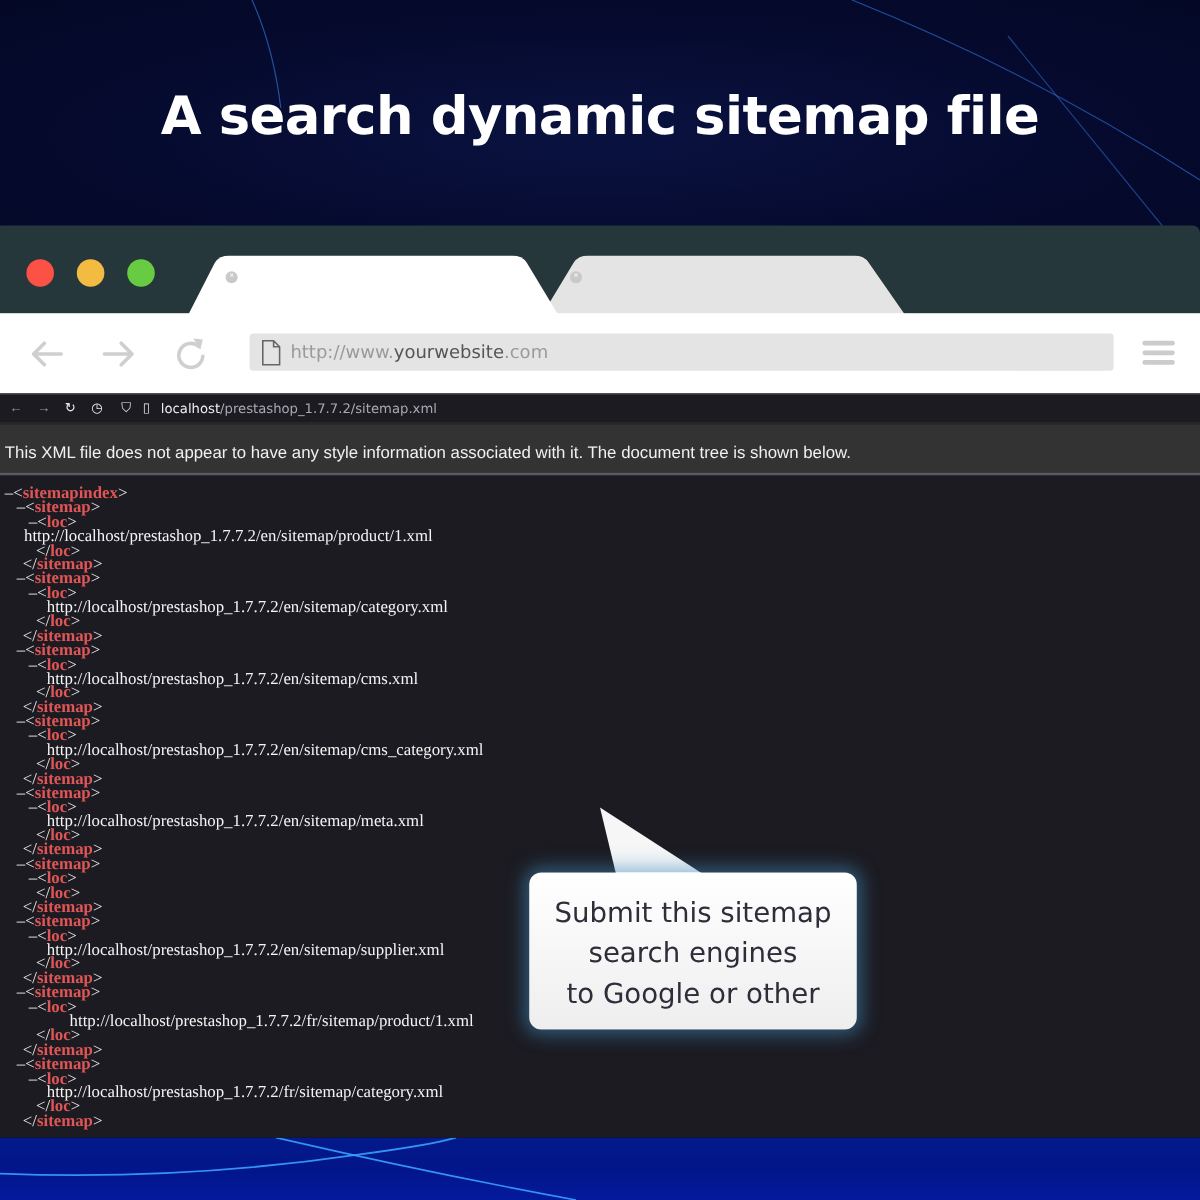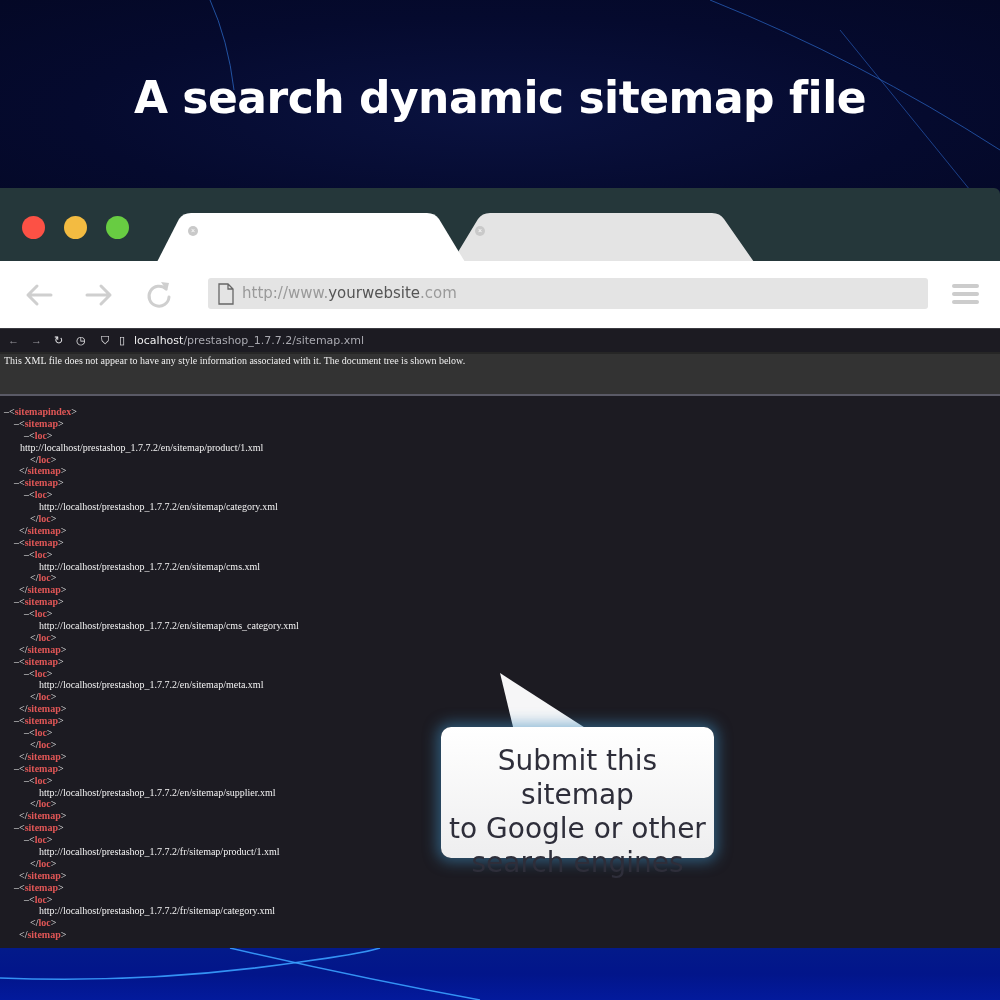--- a/index.html
+++ b/index.html
@@ -76,45 +76,45 @@
   .inner-addr {
     position: absolute; left: 134px; top: 5px; font-size: 11px; color: #a9a9b0;
     font-family: "DejaVu Sans", sans-serif;
   }
   .inner-addr .host { color: #eeeeee; }
   .inner-info {
     position: absolute; left: 0; top: 24px; width: 1000px; height: 44px;
     background: #333333; border-top: 2px solid #262626; border-bottom: 2px solid #5a5a66;
   }
   .inner-info span {
-    position: absolute; left: 4px; top: 1px; color: #f0f0f0;
-    font-family: Liberation Serif, serif; font-size: 10px;
+    position: absolute; left: 4px; top: 15px; color: #f0f0f0;
+    font-family: Liberation Sans, sans-serif; font-size: 14px;
   }
 
   .xml-tree {
     position: absolute; left: 0; top: 78px; width: 1000px;
-    font-family: "Liberation Serif", serif; font-size: 10px; color: #f2f2f2;
+    font-family: "Liberation Serif", serif; font-size: 14px; color: #f2f2f2;
   }
   .xml-line { height: 11.9px; line-height: 11.9px; white-space: nowrap; }
   .tag { color: #e8e8e8; }
   .tname { color: #e05656; font-weight: bold; }
   .url-val { color: #f4f4f4; }
 
   
   .callout {
     position: absolute; left: 441px; top: 727px; width: 273px; height: 131px;
     background: linear-gradient(180deg, #ffffff 0%, #eeeeef 100%);
     border-radius: 10px;
     box-shadow: 0 0 14px 4px rgba(62,140,190,0.55);
     text-align: center;
   }
   .callout-tail { position: absolute; left: 498px; top: 671px; }
   .callout-text {
     position: absolute; left: 0; top: 17px; width: 273px;
-    font-family: "DejaVu Sans", sans-serif; font-size: 28px; line-height: 34px; color: #2e2e3a;
+    font-family: "DejaVu Sans", sans-serif; font-size: 23px; line-height: 34px; color: #2e2e3a;
   }
 </style>
 </head>
 <body>
 
 <div class="bg-top">
   <svg class="bg-lines" width="1000" height="190">
     <path d="M210 0 Q228 40 234 90" stroke="#2d6fd0" stroke-width="1" fill="none" opacity="0.7"></path>
     <path d="M710 0 Q860 60 1000 150" stroke="#2b66c8" stroke-width="1" fill="none" opacity="0.7"></path>
     <path d="M840 30 L970 190" stroke="#2b66c8" stroke-width="1" fill="none" opacity="0.6"></path>
@@ -224,34 +224,34 @@
         <div class="xml-line" style="padding-left: 24px;"><span class="tag">–</span><span class="tag">&lt;</span><span class="tname">loc</span><span class="tag">&gt;</span></div>
         <div class="xml-line" style="padding-left: 30px;"><span class="tag">&lt;/</span><span class="tname">loc</span><span class="tag">&gt;</span></div>
         <div class="xml-line" style="padding-left: 19px;"><span class="tag">&lt;/</span><span class="tname">sitemap</span><span class="tag">&gt;</span></div>
         <div class="xml-line" style="padding-left: 14px;"><span class="tag">–</span><span class="tag">&lt;</span><span class="tname">sitemap</span><span class="tag">&gt;</span></div>
         <div class="xml-line" style="padding-left: 24px;"><span class="tag">–</span><span class="tag">&lt;</span><span class="tname">loc</span><span class="tag">&gt;</span></div>
         <div class="xml-line" style="padding-left: 39px;"><span class="url-val">http://localhost/prestashop_1.7.7.2/en/sitemap/supplier.xml</span></div>
         <div class="xml-line" style="padding-left: 30px;"><span class="tag">&lt;/</span><span class="tname">loc</span><span class="tag">&gt;</span></div>
         <div class="xml-line" style="padding-left: 19px;"><span class="tag">&lt;/</span><span class="tname">sitemap</span><span class="tag">&gt;</span></div>
         <div class="xml-line" style="padding-left: 14px;"><span class="tag">–</span><span class="tag">&lt;</span><span class="tname">sitemap</span><span class="tag">&gt;</span></div>
         <div class="xml-line" style="padding-left: 24px;"><span class="tag">–</span><span class="tag">&lt;</span><span class="tname">loc</span><span class="tag">&gt;</span></div>
-        <div class="xml-line" style="padding-left: 39px;"><span class="url-val">http://localhost/prestashop_1.7.7.2/fr/sitemap/product/1.xml</span></div>
+        <div class="xml-line" style="padding-left: 58px;"><span class="url-val">http://localhost/prestashop_1.7.7.2/fr/sitemap/product/1.xml</span></div>
         <div class="xml-line" style="padding-left: 30px;"><span class="tag">&lt;/</span><span class="tname">loc</span><span class="tag">&gt;</span></div>
         <div class="xml-line" style="padding-left: 19px;"><span class="tag">&lt;/</span><span class="tname">sitemap</span><span class="tag">&gt;</span></div>
         <div class="xml-line" style="padding-left: 14px;"><span class="tag">–</span><span class="tag">&lt;</span><span class="tname">sitemap</span><span class="tag">&gt;</span></div>
         <div class="xml-line" style="padding-left: 24px;"><span class="tag">–</span><span class="tag">&lt;</span><span class="tname">loc</span><span class="tag">&gt;</span></div>
         <div class="xml-line" style="padding-left: 39px;"><span class="url-val">http://localhost/prestashop_1.7.7.2/fr/sitemap/category.xml</span></div>
         <div class="xml-line" style="padding-left: 30px;"><span class="tag">&lt;/</span><span class="tname">loc</span><span class="tag">&gt;</span></div>
         <div class="xml-line" style="padding-left: 19px;"><span class="tag">&lt;/</span><span class="tname">sitemap</span><span class="tag">&gt;</span></div>
       </div>
   </div>
 </div>
 
 <svg class="callout-tail" width="100" height="62">
   <path d="M2 2 L16 60 L92 60 Z" fill="#f6f6f7"></path>
 </svg>
 <div class="callout">
   <div class="callout-text">
     <div>Submit this sitemap</div>
+    <div>search engines</div>
     <div>to Google or other</div>
-    <div>search engines</div>
   </div>
 </div>
 
 </body></html>

